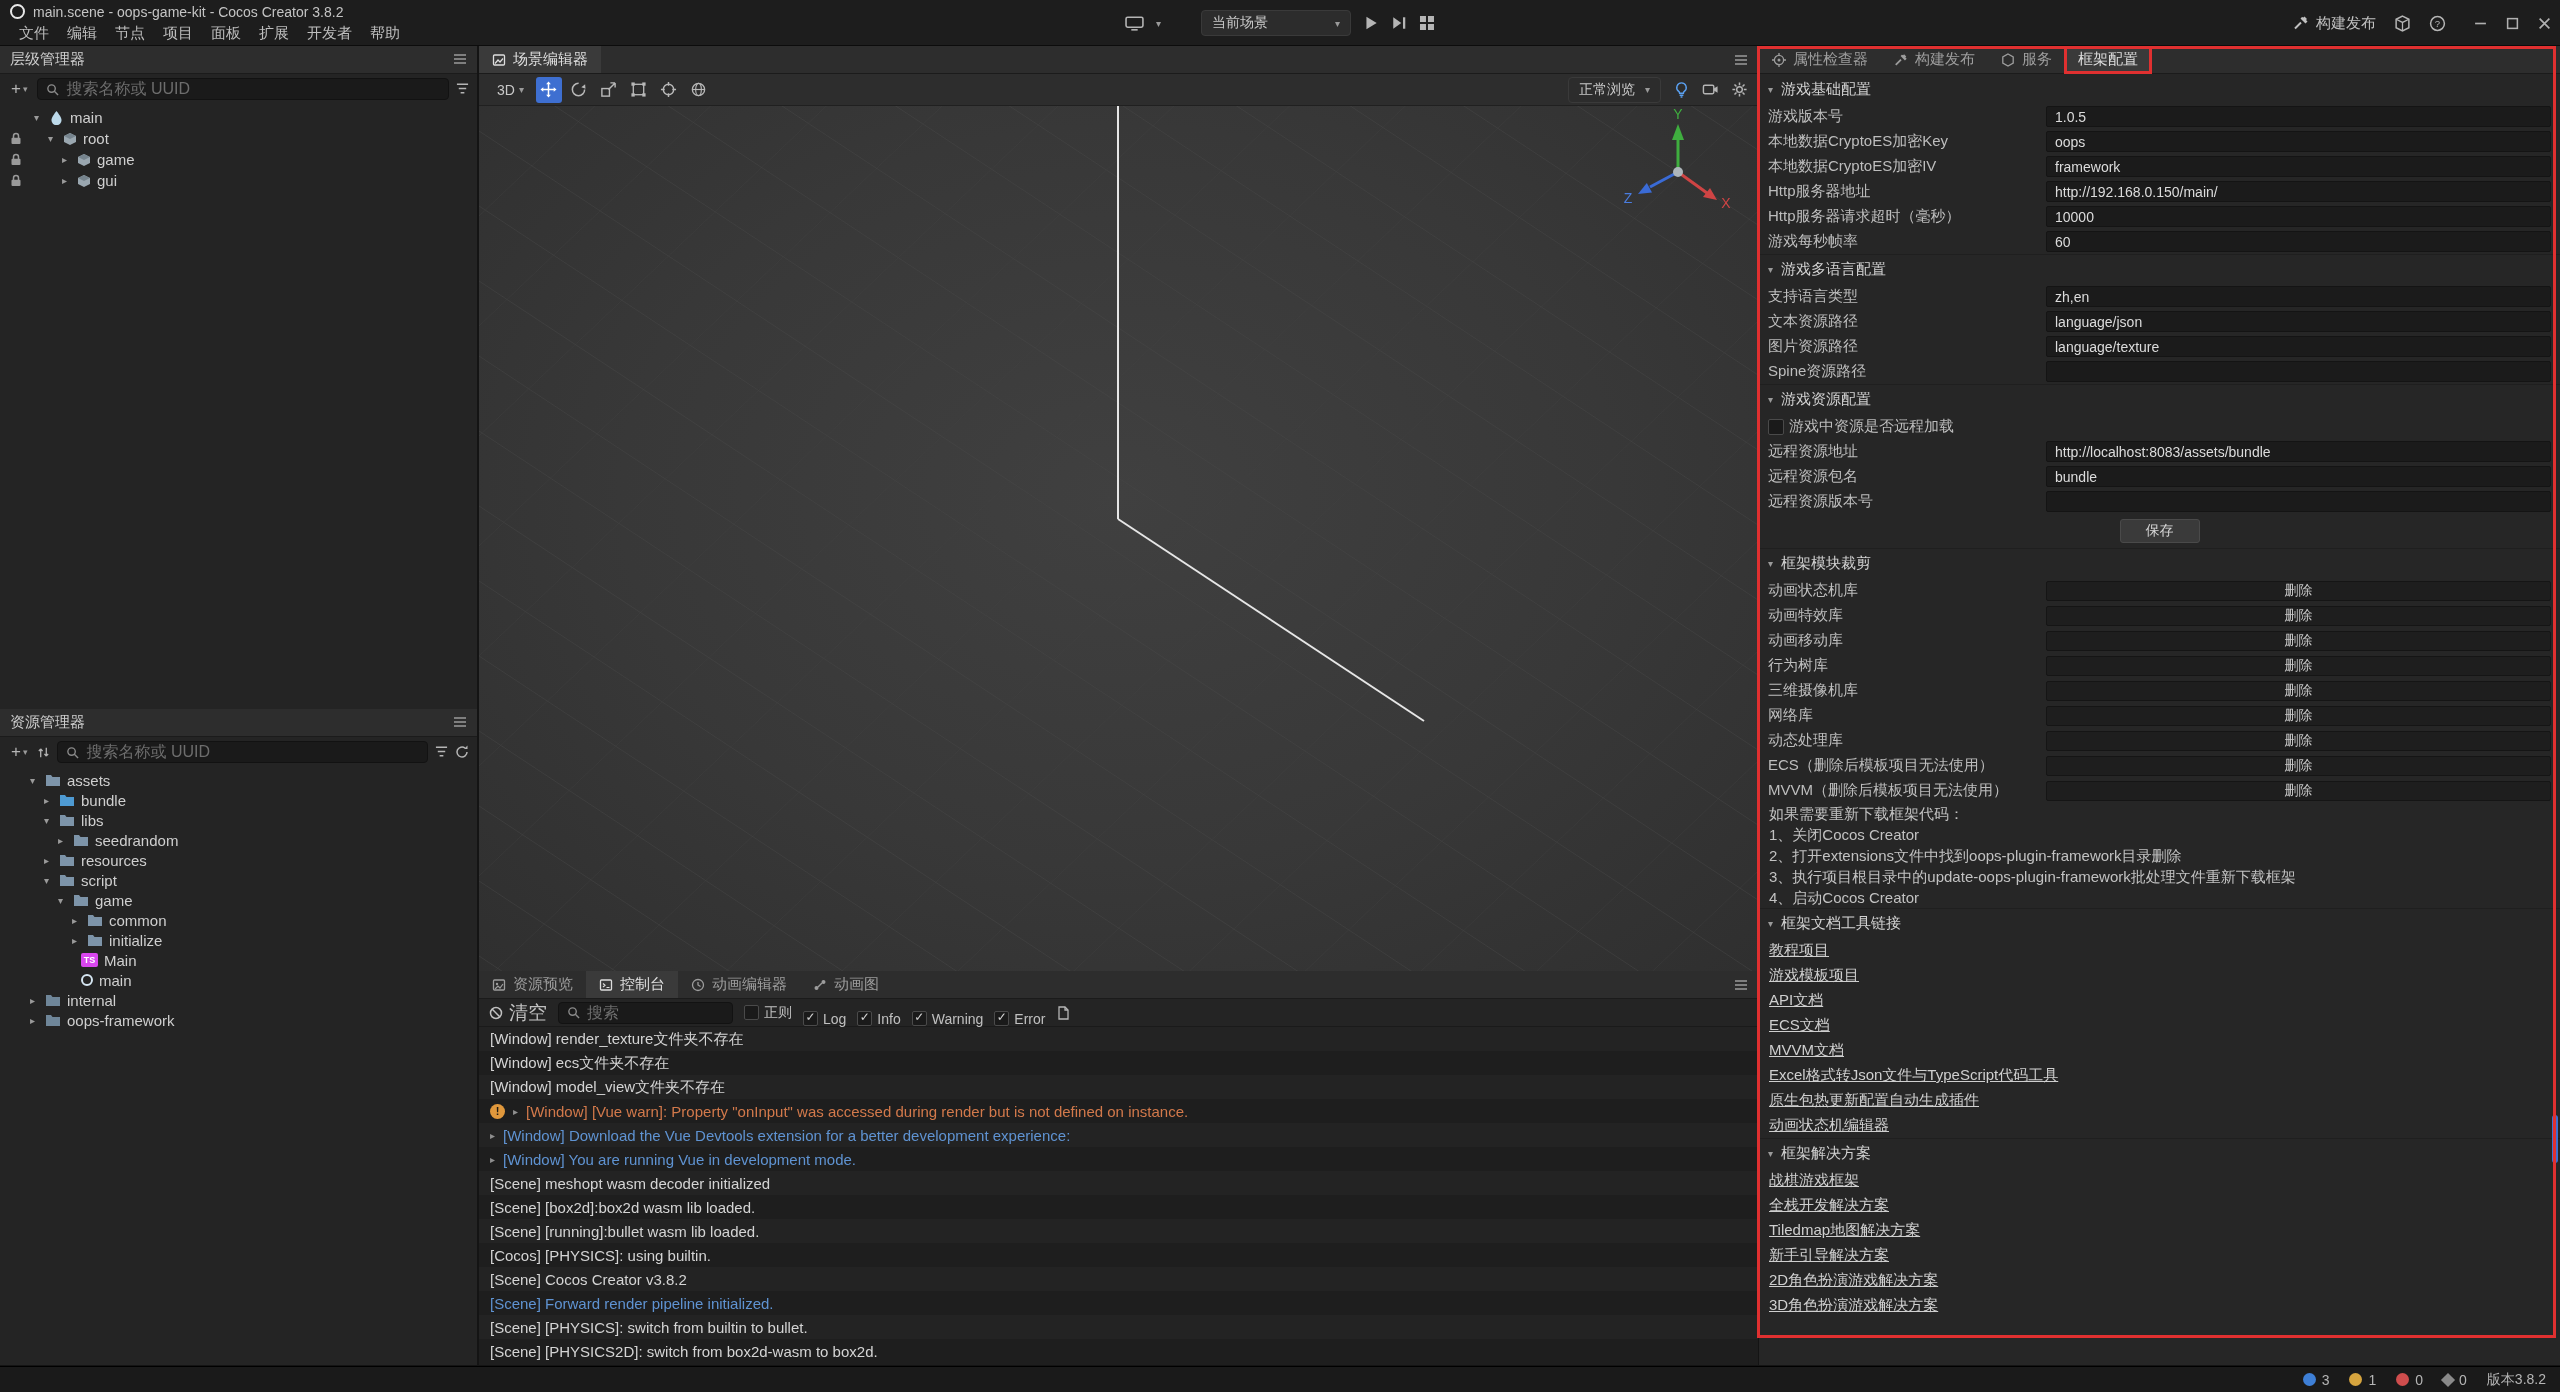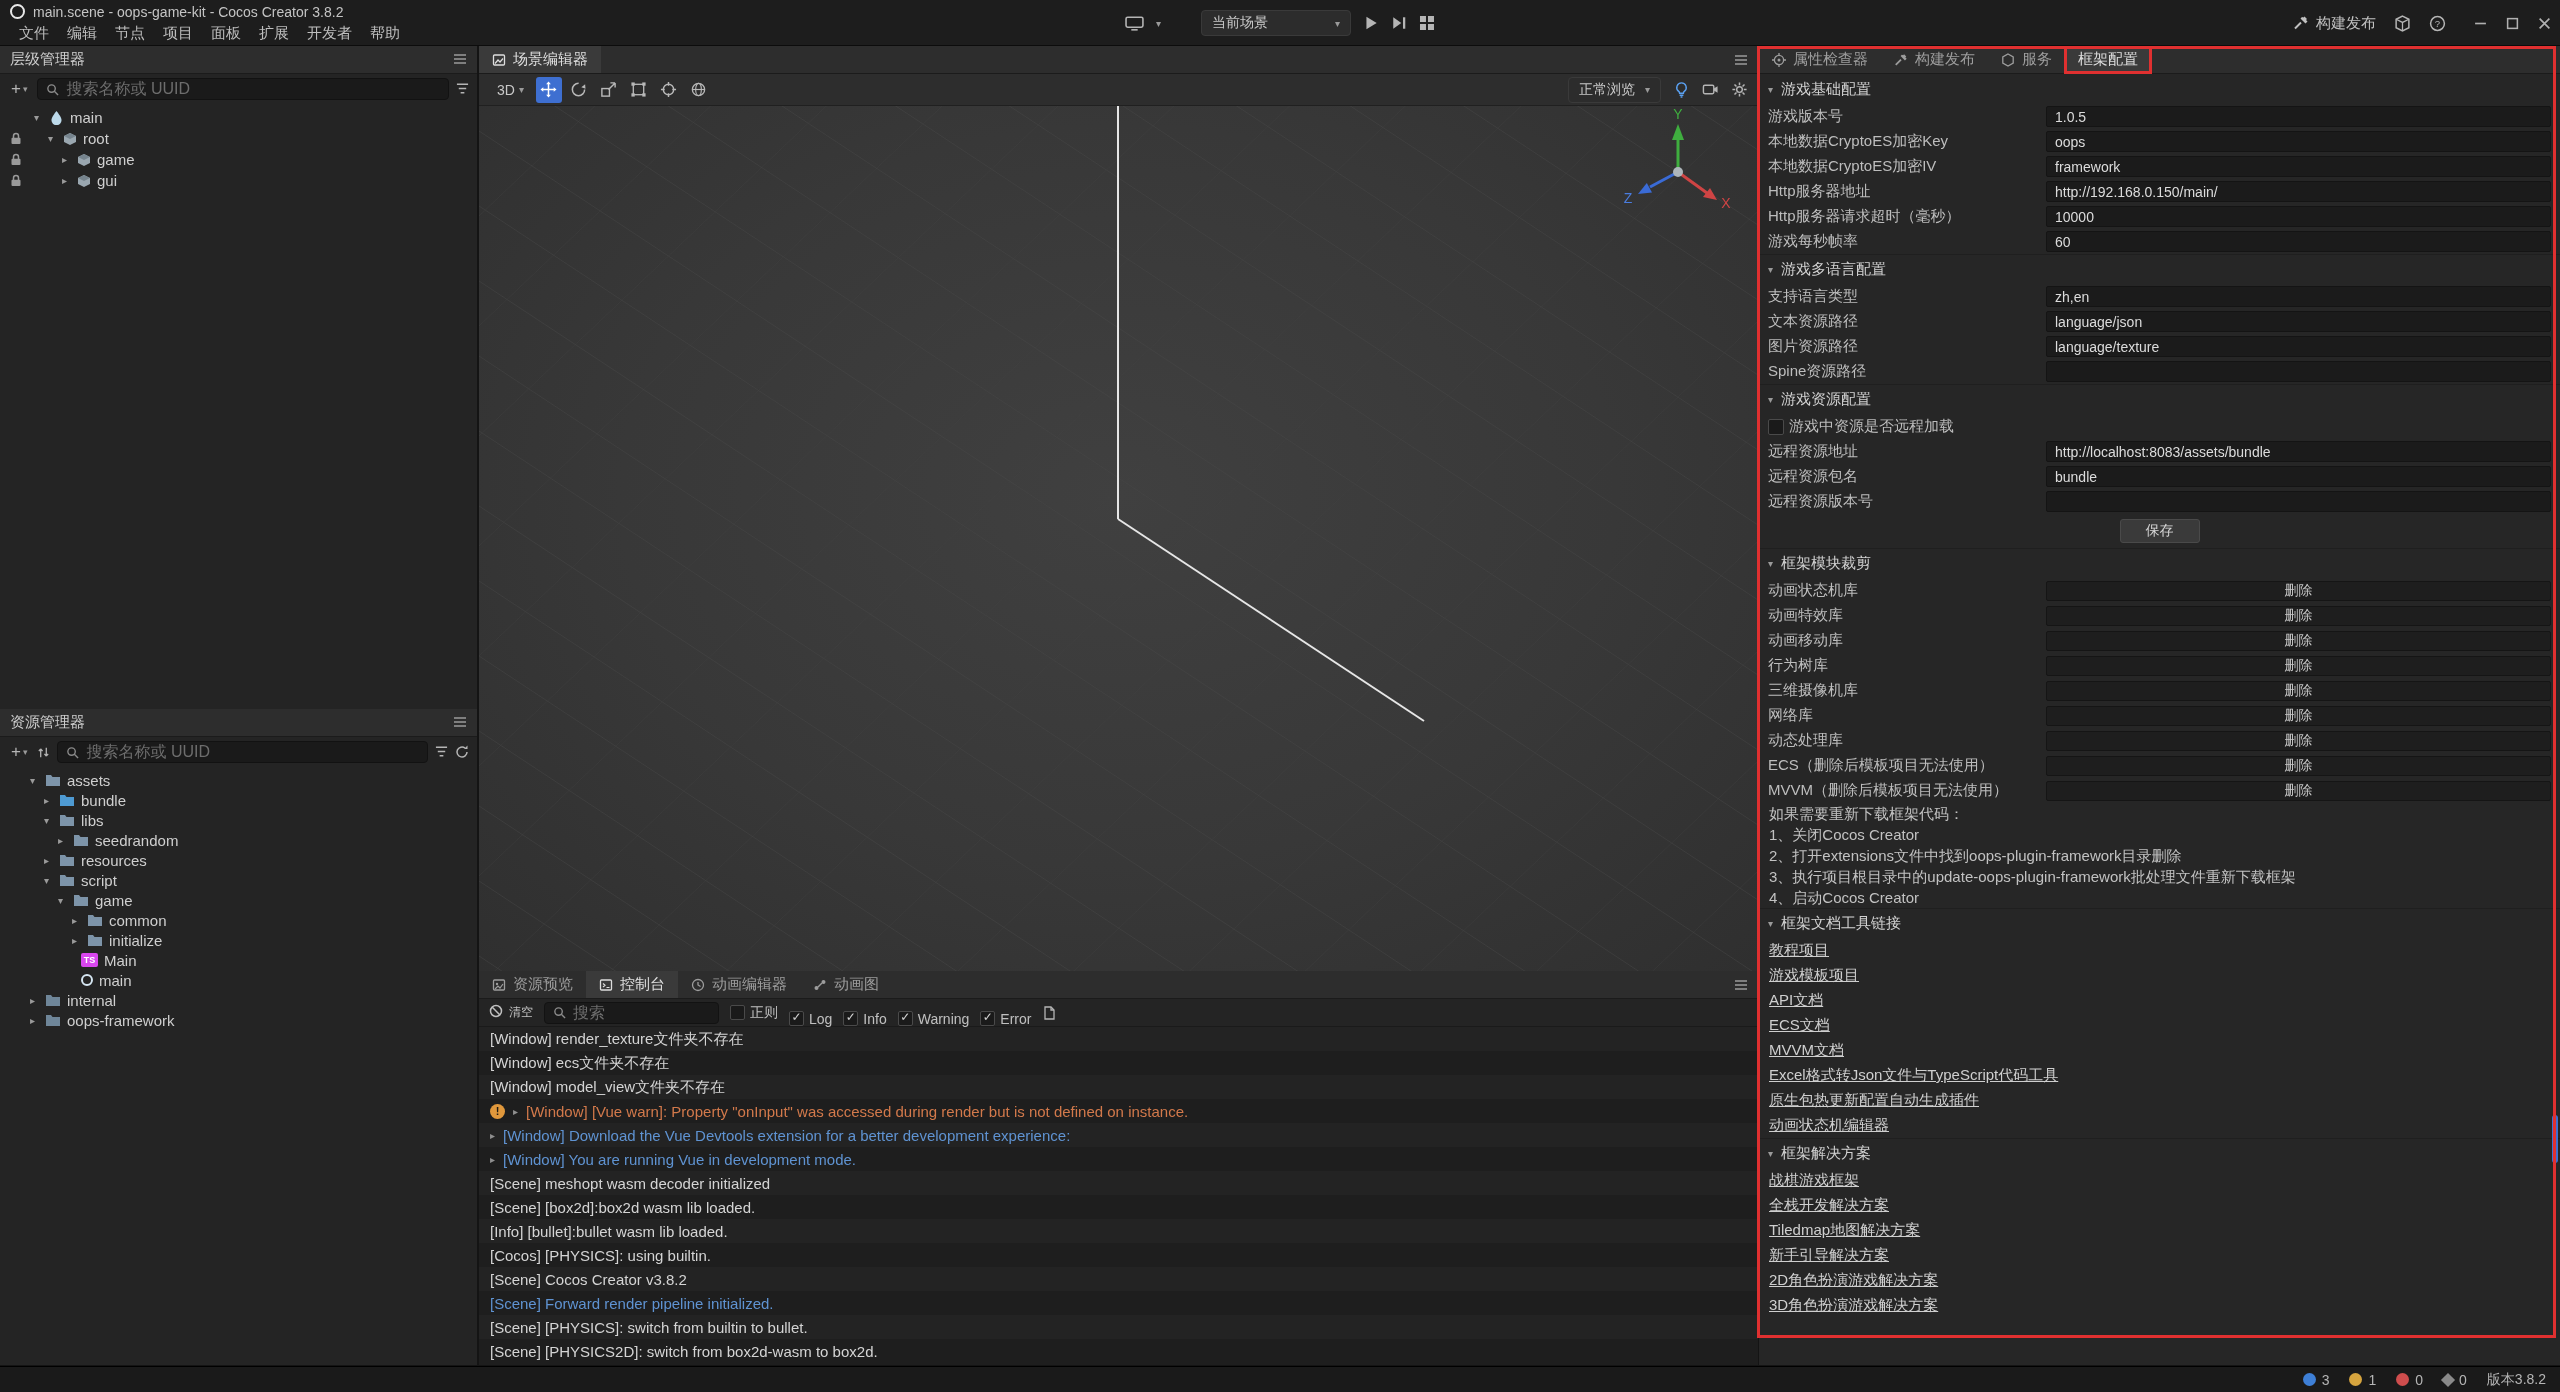--- a/index.html
+++ b/index.html
@@ -58,21 +58,21 @@
   .scene-toolbar { height:32px; display:flex; align-items:center; padding:0 10px; gap:4px; background:#2d2d2d; border-bottom:1px solid #202020; }
   .mode-btn { color:#c8c8c8; font-size:14px; display:flex; gap:4px; align-items:center; padding:0 8px; }
   .tool-btn { width:26px; height:26px; border-radius:3px; display:flex; align-items:center; justify-content:center; color:#b8b8b8; }
   .tool-btn.active { background:#3e6fd1; color:#fff; }
   .st-right { margin-left:auto; display:flex; align-items:center; gap:12px; }
   .viewport { position:absolute; left:0; top:60px; width:1279px; height:865px; background:radial-gradient(ellipse at 50% 45%, #404040 0%, #383838 55%, #2f2f2f 100%); overflow:hidden; }
   .gizmo { position:absolute; left:1134px; top:0; }
 
   
   .console-toolbar { height:28px; display:flex; align-items:center; gap:11px; padding:0 10px; background:#242424; border-bottom:1px solid #1a1a1a; }
-  .clear-btn { display:flex; gap:6px; color:#c0c0c0; font-size:12px; }
+  .clear-btn { display:flex; align-items:center; gap:6px; color:#c0c0c0; font-size:19px; }
   .console-search { width:175px; flex:none; }
   .filters { display:flex; align-items:center; gap:11px;margin-top:12px; }
   .filter { display:flex; align-items:center; gap:5px; color:#c0c0c0; font-size:14px; }
   .checkbox { position:relative; width:15px; height:15px; background:#1a1a1a; border:1px solid #4a4a4a; border-radius:2px; flex:none; }
   .checkbox[data-checked="true"]::after { content:"\2713"; position:absolute; left:1.5px; top:-2px; font-size:12px; color:#d2d2d2; }
   .logs { position:absolute; left:0; top:56px; width:1279px; height:338px; overflow:hidden; }
   .log-row { display:flex; align-items:center; height:24px; padding:0 11px; gap:8px; font-size:15px; color:#d4d4d4; }
   .log-row:nth-child(odd) { background:#232323; }
   .log-row:nth-child(even) { background:#1e1e1e; }
   .log-arrow { font-size:10px; color:#8f8f8f; flex:none; }
@@ -611,21 +611,21 @@
         <span class="log-arrow">▸</span>
         <span class="log-text">[Window] You are running Vue in development mode.</span>
       </div>
       <div class="log-row">
           <span class="log-text">[Scene] meshopt wasm decoder initialized</span>
         </div>
       <div class="log-row">
           <span class="log-text">[Scene] [box2d]:box2d wasm lib loaded.</span>
         </div>
       <div class="log-row">
-          <span class="log-text">[Info] [bullet]:bullet wasm lib loaded.</span>
+          <span class="log-text">[Scene] [running]:bullet wasm lib loaded.</span>
         </div>
       <div class="log-row">
           <span class="log-text">[Cocos] [PHYSICS]: using builtin.</span>
         </div>
       <div class="log-row">
           <span class="log-text">[Scene] Cocos Creator v3.8.2</span>
         </div>
       <div class="log-row info">
           <span class="log-text">[Scene] Forward render pipeline initialized.</span>
         </div>

